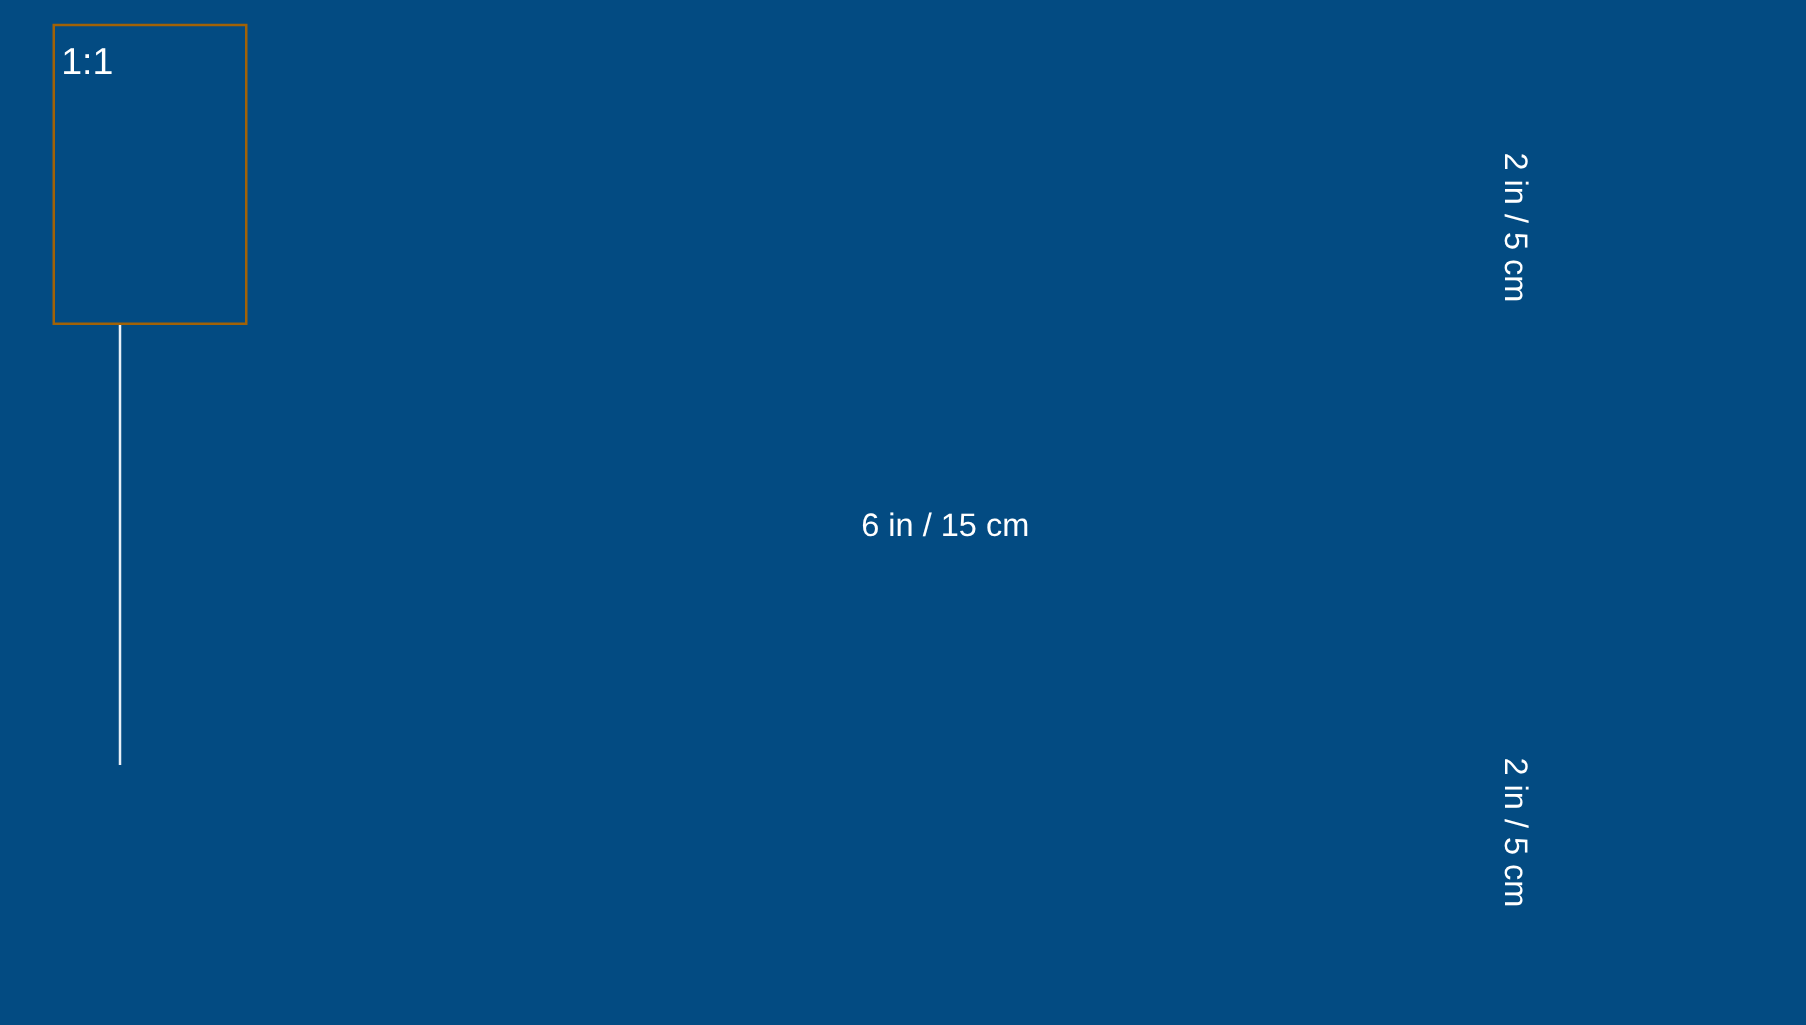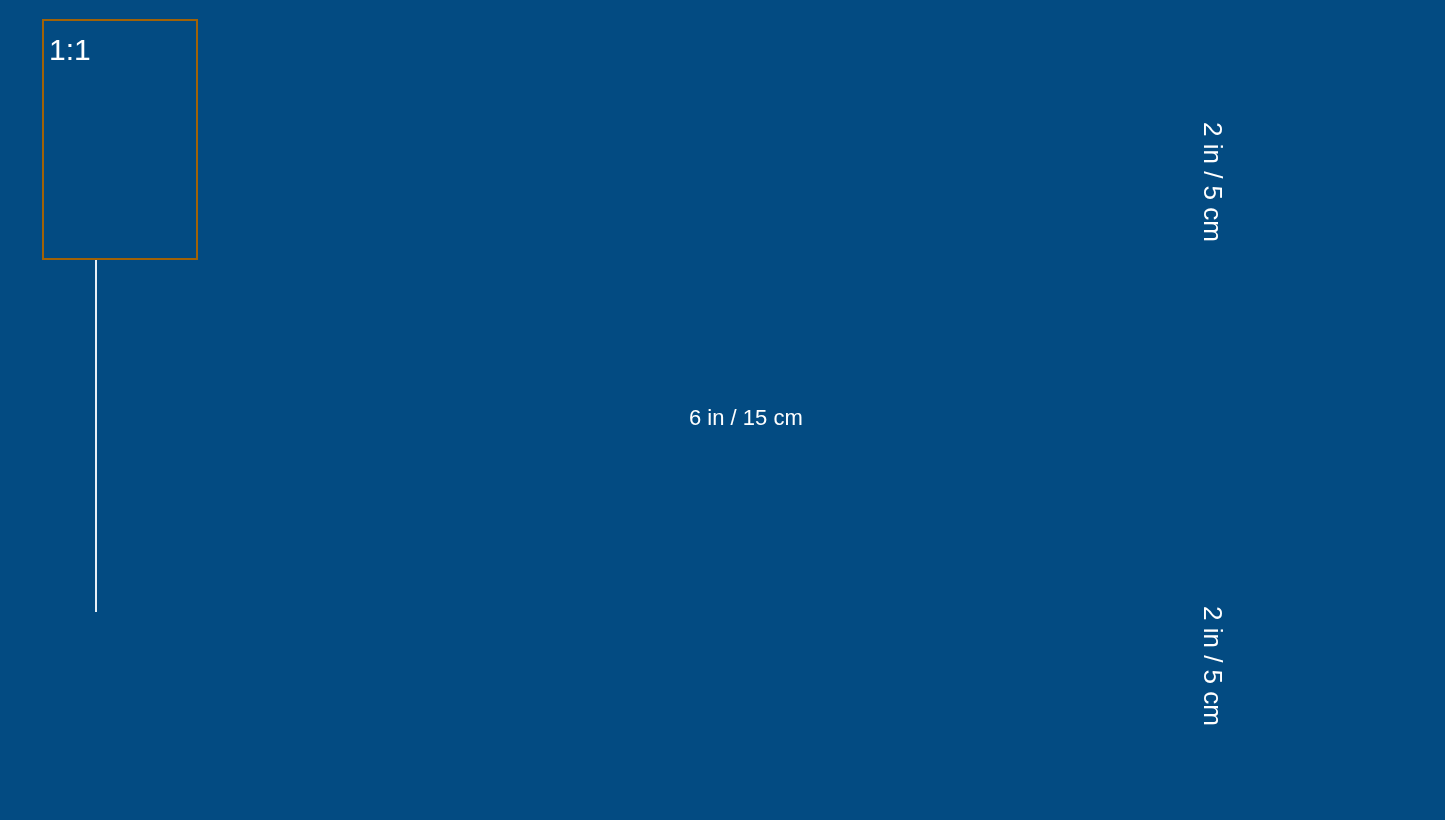--- a/index.html
+++ b/index.html
@@ -10,21 +10,21 @@
       position:relative;
       color:#fff;
     }
     .abs { position:absolute; }
     svg { position:absolute; overflow:visible; }
     .stroke { fill:none; stroke:#e8f0f8; stroke-width:1.6; stroke-linejoin:round; stroke-linecap:round; }
     .stroke-thin { fill:none; stroke:#e0ebf6; stroke-width:1.2; stroke-linejoin:round; }
     .panel { fill:#2d6aa0; stroke:#e8f0f8; stroke-width:1.6; }
     .panel-dark { fill:#04508a; stroke:#e8f0f8; stroke-width:1.4; }
     .dim { fill:none; stroke:#eaf2fa; stroke-width:2; }
-    .label-h { font-size:22px; color:#fff; white-space:nowrap; }
+    .label-h { font-size:26px; color:#fff; white-space:nowrap; }
     .label-v { font-size:26px; color:#fff; white-space:nowrap; transform-origin:left top; transform:rotate(90deg); }
     .scale-label { font-size:30px; color:#fff; }
   </style>
 </head>
 <body>
 
 <div class="abs" style="left:17px;top:19px;width:156px;height:241px;border:2px solid #a16207;box-sizing:border-box;margin-left:25px;">
   <div class="abs scale-label" style="left:5px;top:12px;">1:1</div>
 </div>
 

